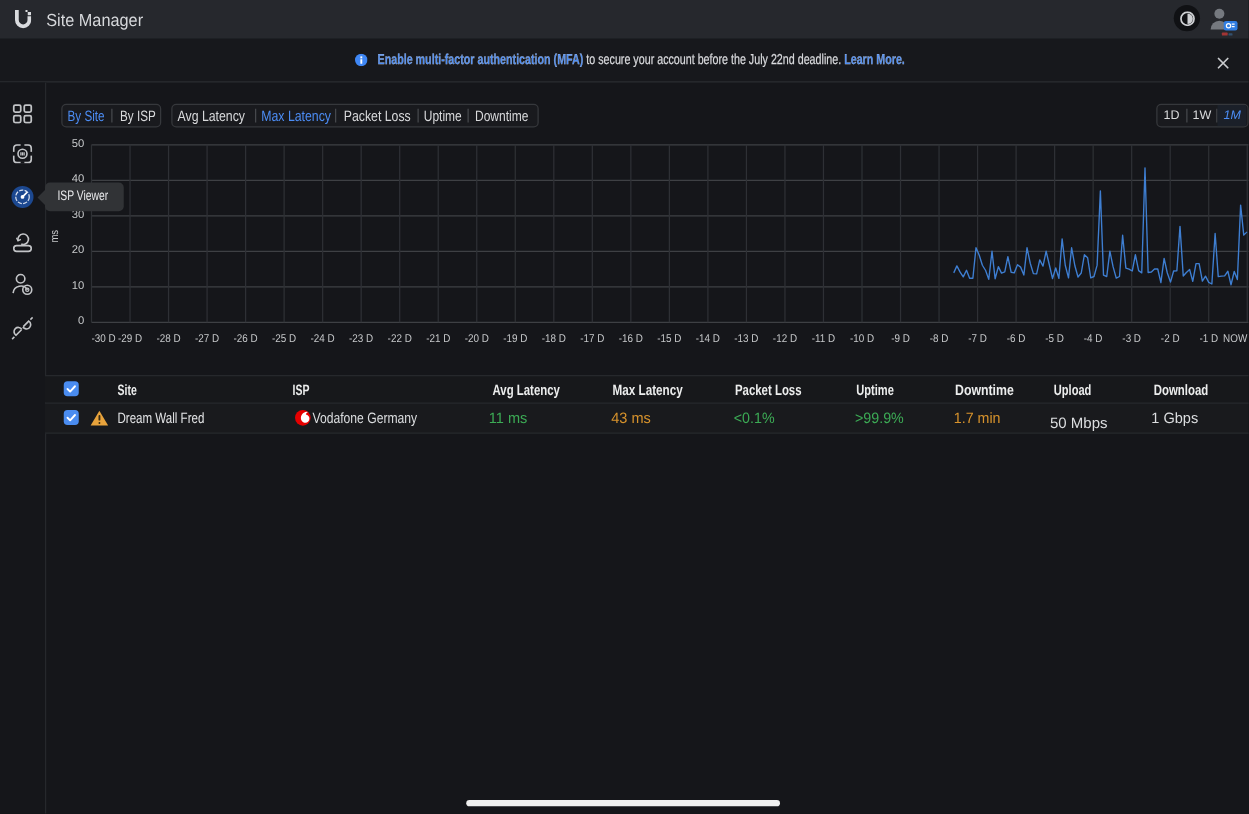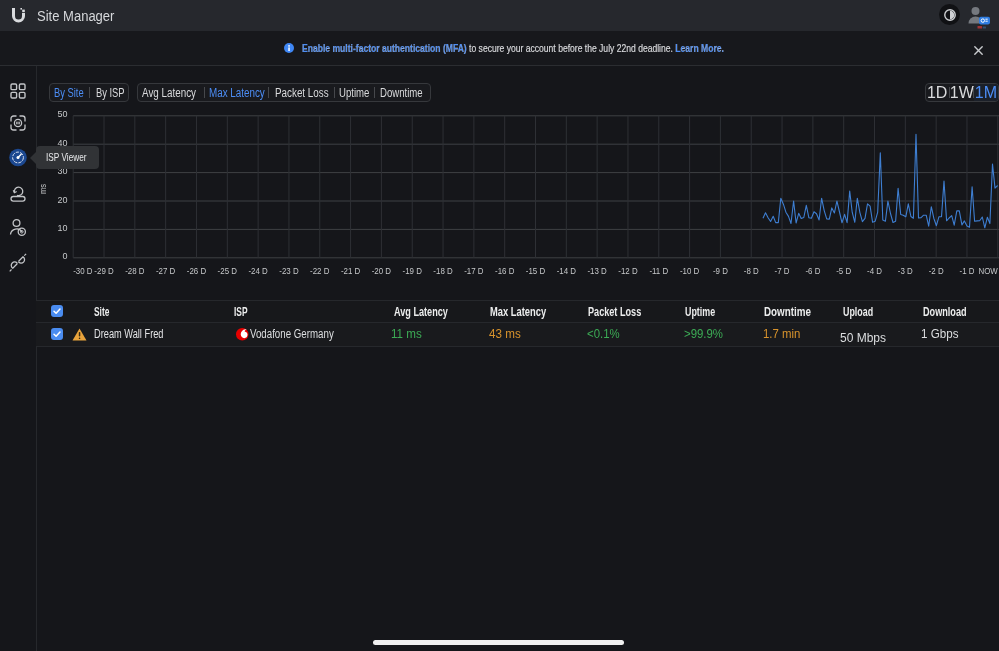--- a/index.html
+++ b/index.html
@@ -8,22 +8,22 @@
   .t { position:absolute; white-space:nowrap; transform-origin:0 0; }
   .topbar { position:absolute; left:0; top:0; width:999px; height:31px; background:#26282d; }
   .banner { position:absolute; left:0; top:31px; width:999px; height:35px; background:#17181c; border-bottom:1px solid #2b2d31; }
   .sidebar { position:absolute; left:0; top:66px; width:37px; height:585px; border-right:1px solid #26282c; background:#15161a; }
   .sicon { position:absolute; left:0; width:36px; text-align:center; }
   .tooltip { position:absolute; left:36px; top:146px; width:63px; height:23px; background:#313336; border-radius:4px; z-index:5; }
   .tooltip:before { content:""; position:absolute; left:-6px; top:6px; border:6px solid transparent; border-right-color:#313336; border-left:0; }
   .chipbox { position:absolute; top:83px; height:19px; border:1px solid #36383c; border-radius:4px; background:#191a1e; }
   .vdiv { position:absolute; width:1px; height:11px; top:87px; background:#46484c; }
   .timebox { position:absolute; left:924.5px; top:83px; width:74px; height:19px; border:1px solid #36383c; border-radius:4px; background:#191a1e; overflow:hidden; display:flex; }
-  .tb { width:23.4px; text-align:center; height:100%; line-height:17px; font-size:16px; color:#d9dadc; }
-  .tb.active { color:#4c8df5; background:#1b2029; }
+  .tb { width:23.4px; text-align:center; height:100%; line-height:17px; font-size:10px; color:#d9dadc; }
+  .tb.active { color:#4c8df5; background:#1b2029;font-style:italic; }
   .tbdiv { width:1px; height:11px; margin-top:3px; background:#46484c; }
   .scrollthumb { position:absolute; left:373px; top:640px; width:251px; height:5px; border-radius:3px; background:#f0f0f0; }
   .cb { position:absolute; left:51px; width:12px; height:12px; background:#4a8cf0; border-radius:3px; }
 </style>
 </head>
 <body>
 
   <div class="topbar"></div>
   <svg style="position:absolute;left:12px;top:8px" width="13" height="15" viewBox="0 0 13 15">
     <path d="M0 0 H3 V8 A3.5 3.5 0 0 0 10 8 V5 H13 V8 A6.5 6.5 0 0 1 0 8 Z" fill="#d9dbde"></path>

